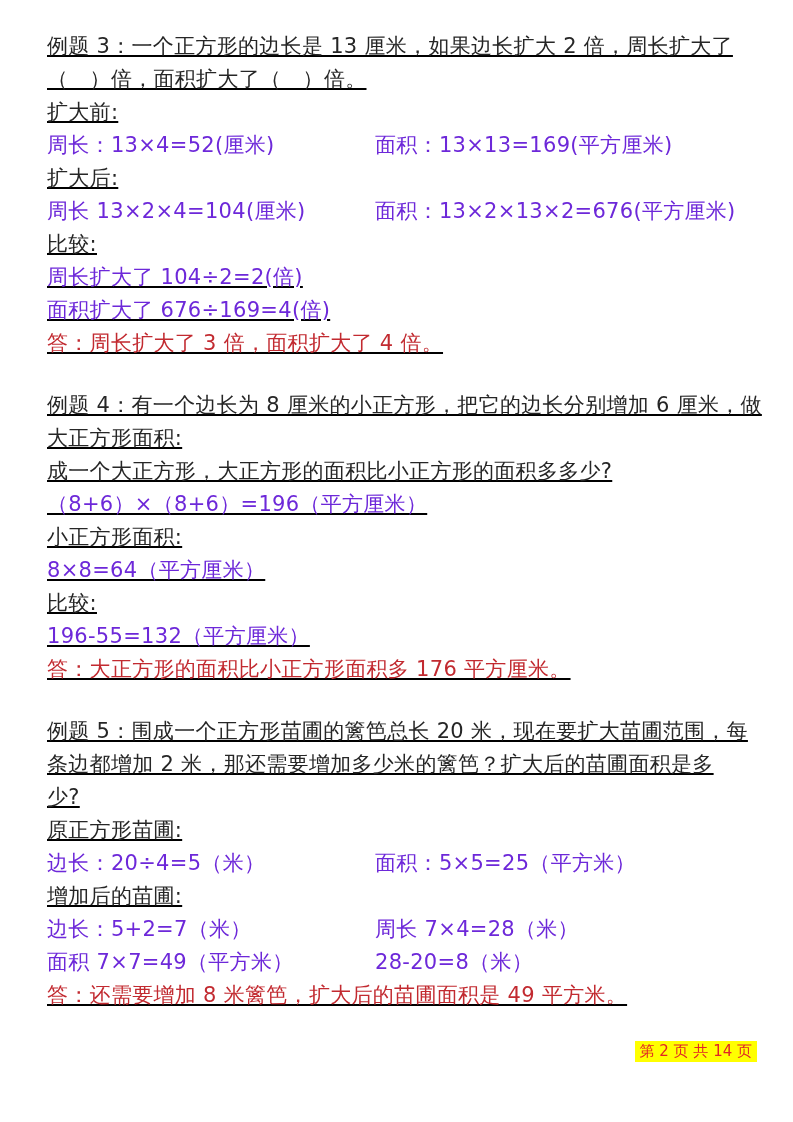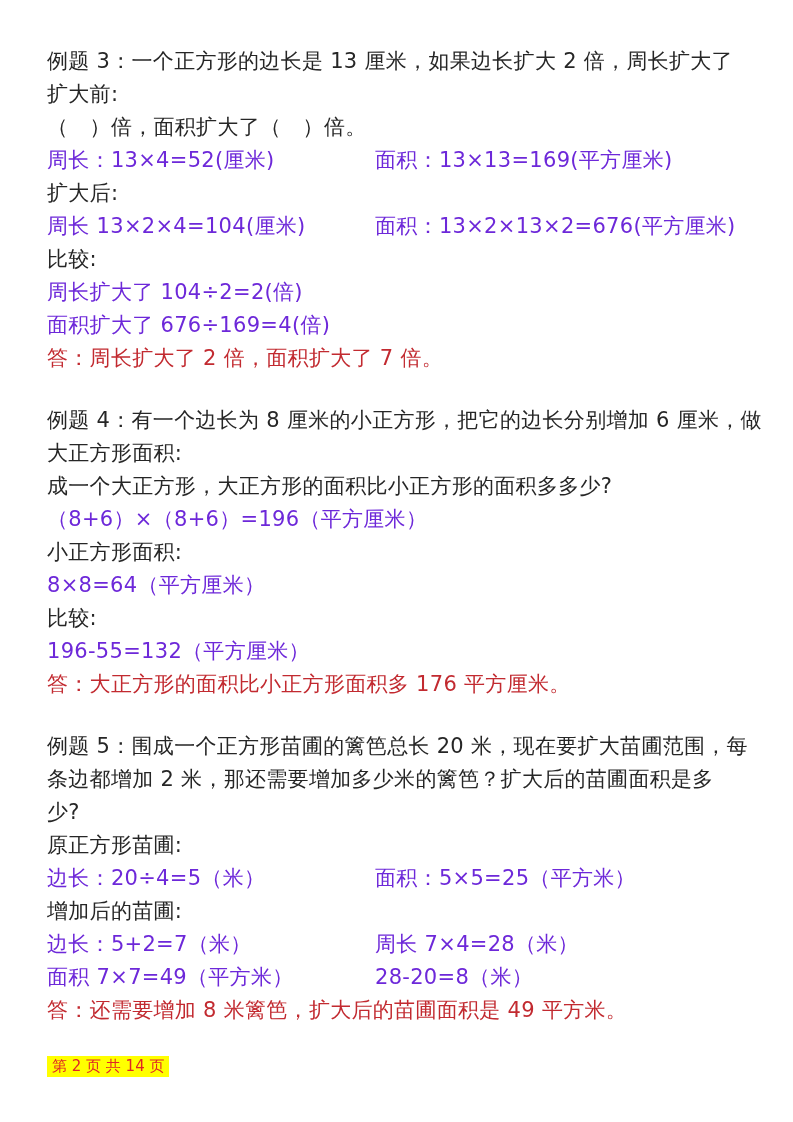--- a/index.html
+++ b/index.html
@@ -6,61 +6,61 @@
   html, body { margin: 0; padding: 0; }
   body { background: #ffffff; }
   .page {
     position: relative;
     width: 793px;
     height: 1122px;
     background: #ffffff;
     font-family: "DejaVu Sans", "Liberation Sans", sans-serif;
     overflow: hidden;
   }
-  .content { padding: 45px 36px 0 47px; }
+  .content { padding: 30px 36px 0 47px; text-decoration: underline; }
   .section { margin-bottom: 29px; }
   .line {
     height: 33px;
     line-height: 33px;
     font-size: 21px;
     white-space: pre;
     letter-spacing: 0.3px;
   }
   .t-black { color: #262626; }
   .t-blue  { color: #6d28d9; }
   .t-red   { color: #c22a30; }
   .c1 { display: inline-block; width: 328px; }
   .c2 { display: inline-block; }
-  .footer-wrap { text-align: left; margin-top: 22px; }
+  .footer-wrap { text-align: right; margin-top: 22px; }
   .footer-badge {
     display: inline-block;
     background: #ffff00;
     color: #e02525;
     font-size: 15px;
     line-height: 21px;
     padding: 0 5px;
   }
 </style>
 </head>
 <body>
 
 <div class="page">
   <div class="content">
 
     <div class="section">
       <div class="line t-black">例题 3：一个正方形的边长是 13 厘米，如果边长扩大 2 倍，周长扩大了</div>
+      <div class="line t-black">（　）倍，面积扩大了（　）倍。</div>
       <div class="line t-black">扩大前:</div>
-      <div class="line t-black">（　）倍，面积扩大了（　）倍。</div>
       <div class="line t-blue"><span class="c1">周长：13×4=52(厘米)</span><span class="c2">面积：13×13=169(平方厘米)</span></div>
       <div class="line t-black">扩大后:</div>
       <div class="line t-blue"><span class="c1">周长 13×2×4=104(厘米)</span><span class="c2">面积：13×2×13×2=676(平方厘米)</span></div>
       <div class="line t-black">比较:</div>
       <div class="line t-blue">周长扩大了 104÷2=2(倍)</div>
       <div class="line t-blue">面积扩大了 676÷169=4(倍)</div>
-      <div class="line t-red">答：周长扩大了 2 倍，面积扩大了 7 倍。</div>
+      <div class="line t-red">答：周长扩大了 3 倍，面积扩大了 4 倍。</div>
     </div>
 
     <div class="section">
       <div class="line t-black">例题 4：有一个边长为 8 厘米的小正方形，把它的边长分别增加 6 厘米，做</div>
       <div class="line t-black">大正方形面积:</div>
       <div class="line t-black">成一个大正方形，大正方形的面积比小正方形的面积多多少?</div>
       <div class="line t-blue">（8+6）×（8+6）=196（平方厘米）</div>
       <div class="line t-black">小正方形面积:</div>
       <div class="line t-blue">8×8=64（平方厘米）</div>
       <div class="line t-black">比较:</div>

